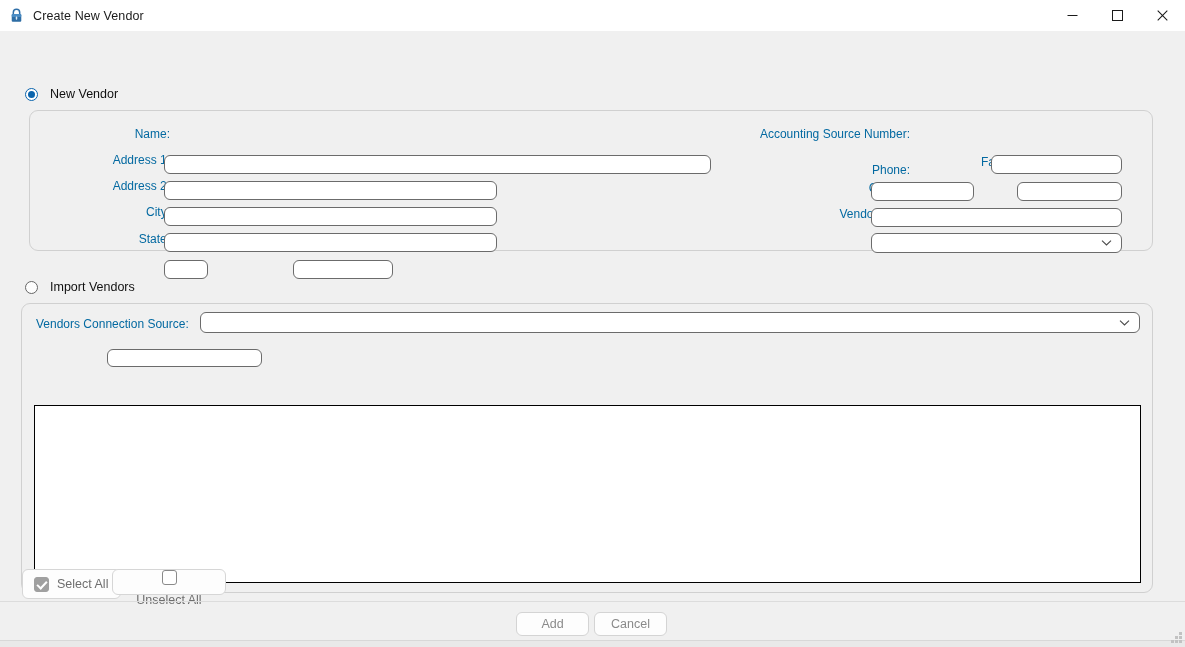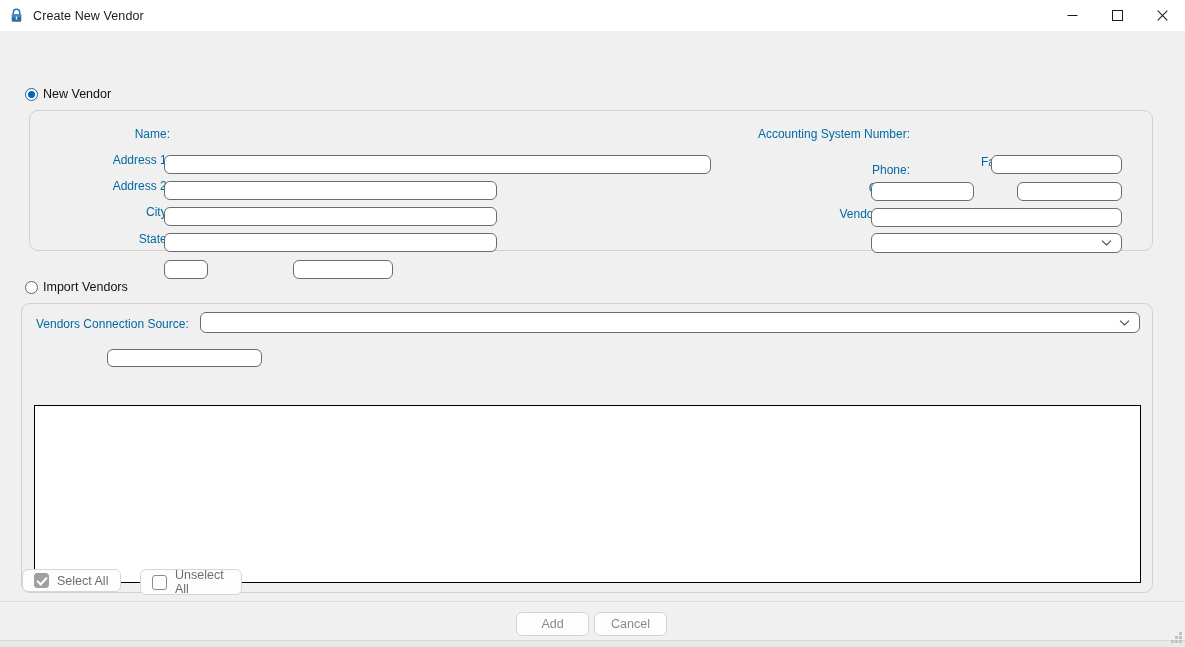--- a/index.html
+++ b/index.html
@@ -54,21 +54,21 @@
     left: 0; top: 31px;
     width: 1185px; height: 616px;
     background: #f0f0f0;
   }
 
   
   .radio-row {
     position: absolute;
     display: flex;
     align-items: center;
-    gap: 5px;
+    gap: 12px;
   }
   .radio {
     width: 13px; height: 13px;
     border-radius: 50%;
     border: 1px solid #666;
     background: #fdfdfd;
     box-sizing: border-box;
     position: relative;
     flex: none;
   }
@@ -283,21 +283,21 @@
     <span class="lbl" style="left:60px; top:121px; width:80px;">State:</span>
     <span class="lbl left" style="left:189px; top:121px; width:80px;">Zip Code:</span>
 
     <input class="tbox" style="left: 134px; top: 44px; width: 547px; height: 19px;" placeholder="">
     <input class="tbox" style="left: 134px; top: 70px; width: 333px; height: 19px;" placeholder="">
     <input class="tbox" style="left: 134px; top: 96px; width: 333px; height: 19px;" placeholder="">
     <input class="tbox" style="left: 134px; top: 122px; width: 333px; height: 19px;" placeholder="">
     <input class="tbox" style="left: 134px; top: 149px; width: 44px; height: 19px;" placeholder="">
     <input class="tbox" style="left: 263px; top: 149px; width: 100px; height: 19px;" placeholder="">
 
-    <span class="lbl" style="left:700px; top:16px; width:180px;">Accounting System Number:</span>
+    <span class="lbl" style="left:700px; top:16px; width:180px;">Accounting Source Number:</span>
     <span class="lbl" style="left:740px; top:52px; width:140px;">Phone:</span>
     <span class="lbl left" style="left:951px; top:44px; width:40px;">Fax:</span>
     <span class="lbl" style="left:740px; top:70px; width:140px;">County:</span>
     <span class="lbl" style="left:720px; top:96px; width:160px;">Vendor Type:</span>
 
     <input class="tbox" style="left: 961px; top: 44px; width: 131px; height: 19px;" placeholder="">
     <input class="tbox" style="left: 841px; top: 71px; width: 103px; height: 19px;" placeholder="">
     <input class="tbox" style="left: 987px; top: 71px; width: 105px; height: 19px;" placeholder="">
     <input class="tbox" style="left: 841px; top: 97px; width: 251px; height: 19px;" placeholder="">
 
@@ -327,25 +327,25 @@
             <path d="M1 1.6 L5.5 6 L10 1.6" fill="none" stroke="#4a4a4a" stroke-width="1.1"></path>
           </svg>
       </span>
     </div>
 
     <input class="tbox" style="left: 85px; top: 45px; width: 155px; height: 18px;" placeholder="">
 
     <div class="listbox" style="left:12px; top:101px; width:1107px; height:178px;"></div>
   </div>
 
-  <div class="chkbtn" style="left:22px; top:538px; width:99px; height:23px;">
+  <div class="chkbtn" style="left:22px; top:538px; width:99px; height:30px;">
     <span class="chkbox checked"></span>
     <span class="chkbtn-label">Select All</span>
   </div>
-  <div class="chkbtn" style="left:140px; top:538px; width:102px; height:26px;">
+  <div class="chkbtn" style="left:112px; top:538px; width:114px; height:26px;flex-direction:column;">
     <span class="chkbox"></span>
     <span class="chkbtn-label">Unselect All</span>
   </div>
 
   <div class="sep" style="left:0px; top:570px; width:1185px;"></div>
 
   <div class="dlgbtn" style="left:516px; top:581px; width:73px; height:24px;">Add</div>
   <div class="dlgbtn" style="left:594px; top:581px; width:73px; height:24px;">Cancel</div>
 
   <div class="bottombar"></div>

